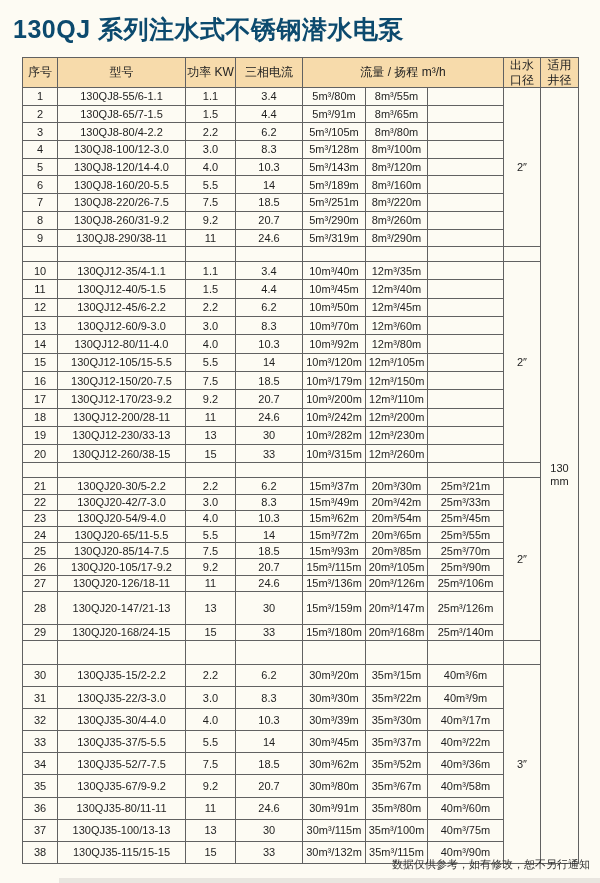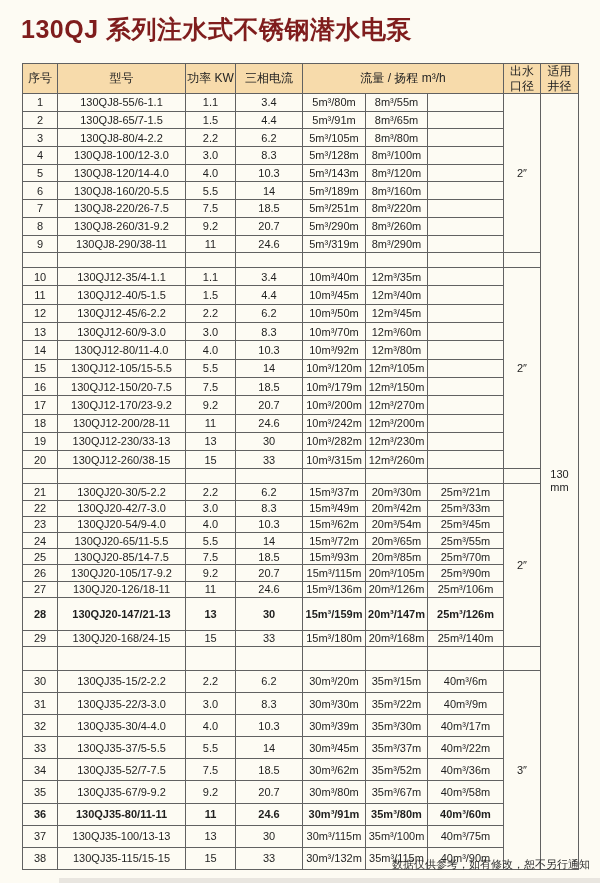--- a/index.html
+++ b/index.html
@@ -5,31 +5,31 @@
   html, body { margin: 0; padding: 0; }
   body {
     width: 600px; height: 883px;
     position: relative;
     overflow: hidden;
     background: #fdfbf3;
     font-family: "Liberation Sans", "DejaVu Sans", sans-serif;
   }
   .title {
     position: absolute;
-    left: 21px; top: 13px;
+    left: 13px; top: 13px;
     margin: 0;
     font-size: 25px;
     font-weight: 700;
-    color: #7f1d1d;
+    color: #0c4a6e;
     letter-spacing: 0.5px;
     white-space: nowrap;
   }
   table.pump-table {
     position: absolute;
-    left: 22px; top: 63px;
+    left: 22px; top: 57px;
     width: 556px;
     border-collapse: collapse;
     table-layout: fixed;
   }
   .pump-table th, .pump-table td {
     border: 1px solid #616161;
     padding: 0;
     text-align: center;
     vertical-align: middle;
   }
@@ -253,21 +253,21 @@
           <td>10m³/179m</td>
           <td>12m³/150m</td>
           <td></td>
         </tr>
         <tr style="height: 18.3px; margin-left: 8px;">
           <td>17</td>
           <td>130QJ12-170/23-9.2</td>
           <td>9.2</td>
           <td>20.7</td>
           <td>10m³/200m</td>
-          <td>12m³/270m</td>
+          <td>12m³/110m</td>
           <td></td>
         </tr>
         <tr style="height: 18.3px;">
           <td>18</td>
           <td>130QJ12-200/28-11</td>
           <td>11</td>
           <td>24.6</td>
           <td>10m³/242m</td>
           <td>12m³/200m</td>
           <td></td>
@@ -357,21 +357,21 @@
         </tr>
         <tr style="height: 16.2px;">
           <td>27</td>
           <td>130QJ20-126/18-11</td>
           <td>11</td>
           <td>24.6</td>
           <td>15m³/136m</td>
           <td>20m³/126m</td>
           <td>25m³/106m</td>
         </tr>
-        <tr style="height: 33px; font-weight: bold;">
+        <tr style="height: 33px;">
           <td>28</td>
           <td>130QJ20-147/21-13</td>
           <td>13</td>
           <td>30</td>
           <td>15m³/159m</td>
           <td>20m³/147m</td>
           <td>25m³/126m</td>
         </tr>
         <tr style="height: 16.2px;">
           <td>29</td>
@@ -440,21 +440,21 @@
         </tr>
         <tr style="height: 22.1px;">
           <td>35</td>
           <td>130QJ35-67/9-9.2</td>
           <td>9.2</td>
           <td>20.7</td>
           <td>30m³/80m</td>
           <td>35m³/67m</td>
           <td>40m³/58m</td>
         </tr>
-        <tr style="height: 22.1px; font-weight: bold;">
+        <tr style="height: 22.1px;">
           <td>36</td>
           <td>130QJ35-80/11-11</td>
           <td>11</td>
           <td>24.6</td>
           <td>30m³/91m</td>
           <td>35m³/80m</td>
           <td>40m³/60m</td>
         </tr>
         <tr style="height: 22.1px; margin-top: 47px;">
           <td>37</td>

